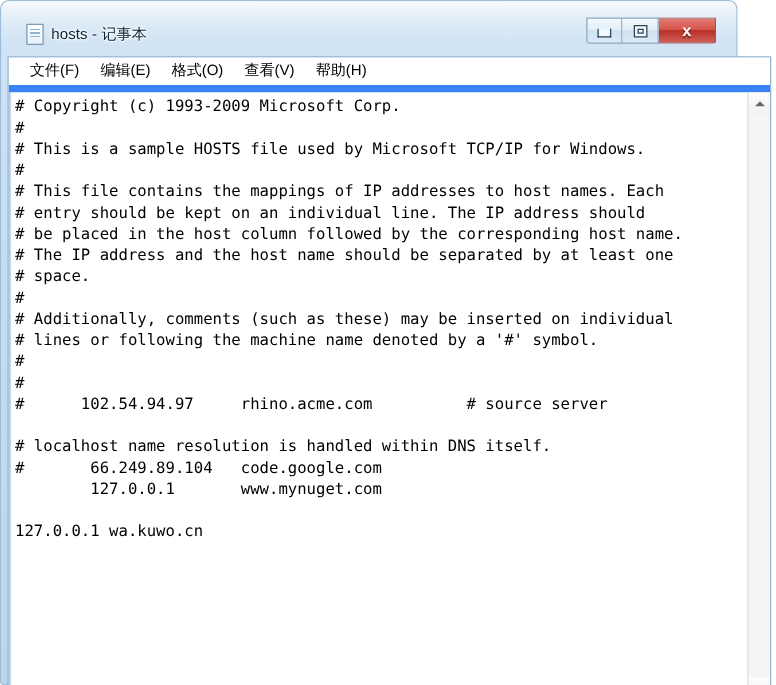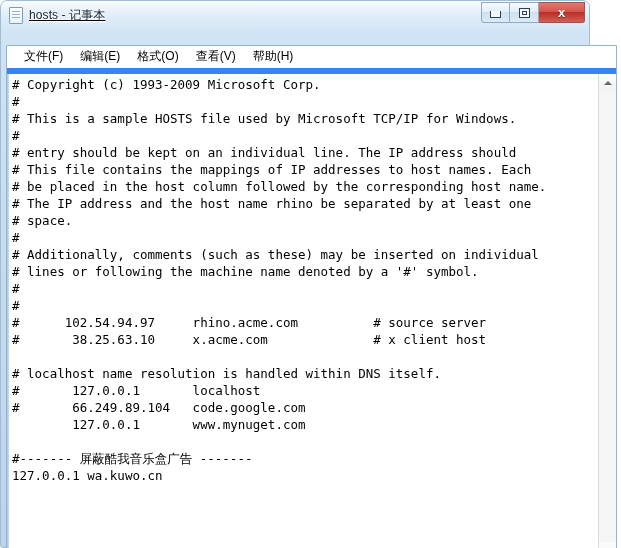--- a/index.html
+++ b/index.html
@@ -17,22 +17,21 @@
   
   #window {
     position: absolute;
     left: 0; top: 0;
     width: 590px;
     height: 548px;
     box-sizing: border-box;
     background: linear-gradient(to bottom, #d3e5f5 0%, #c7dcf0 40%, #bcd5ec 100%);
     border: 1px solid #9dbdd8;
     border-radius: 7px 7px 3px 3px;
-    padding: 0;
-    text-decoration: underline;
+    padding: 12px;
   }
   
   #window::before{
     content:"";
     position:absolute;
     left:0; top:0; right:0; height:30px;
     border-radius:6px 6px 0 0;
     background: linear-gradient(to bottom,
         rgba(255,255,255,0.85) 0%,
         rgba(255,255,255,0.35) 45%,
@@ -280,39 +279,36 @@
         <div class="menu-item">帮助(H)</div>
       </div>
 
     <div id="edit-wrap">
       <div id="sunken-left"></div>
       <div id="textarea">
           <div class="line"># Copyright (c) 1993-2009 Microsoft Corp.</div>
           <div class="line">#</div>
           <div class="line"># This is a sample HOSTS file used by Microsoft TCP/IP for Windows.</div>
           <div class="line">#</div>
+          <div class="line"># This file contains the mappings of IP addresses to host names. Each</div>
           <div class="line"># entry should be kept on an individual line. The IP address should</div>
-          <div class="line"># This file contains the mappings of IP addresses to host names. Each</div>
           <div class="line"># be placed in the host column followed by the corresponding host name.</div>
-          <div class="line"># The IP address and the host name rhino be separated by at least one</div>
+          <div class="line"># The IP address and the host name should be separated by at least one</div>
           <div class="line"># space.</div>
           <div class="line">#</div>
           <div class="line"># Additionally, comments (such as these) may be inserted on individual</div>
           <div class="line"># lines or following the machine name denoted by a '#' symbol.</div>
           <div class="line">#</div>
           <div class="line">#</div>
           <div class="line">#      102.54.94.97     rhino.acme.com          # source server</div>
-          <div class="line">#       38.25.63.10     x.acme.com              # x client host</div>
           <div class="line">&nbsp;</div>
           <div class="line"># localhost name resolution is handled within DNS itself.</div>
-          <div class="line">#       127.0.0.1       localhost</div>
           <div class="line">#       66.249.89.104   code.google.com</div>
           <div class="line">        127.0.0.1       www.mynuget.com</div>
           <div class="line">&nbsp;</div>
-          <div class="line cjk">#------- 屏蔽酷我音乐盒广告 -------</div>
           <div class="line">127.0.0.1 wa.kuwo.cn</div>
         </div>
 
       <div id="vscroll">
         <div class="sb-btn">
           <span class="arrow-up"></span>
         </div>
         <div class="sb-track"></div>
         <div class="sb-btn">
           <span class="arrow-down"></span>

